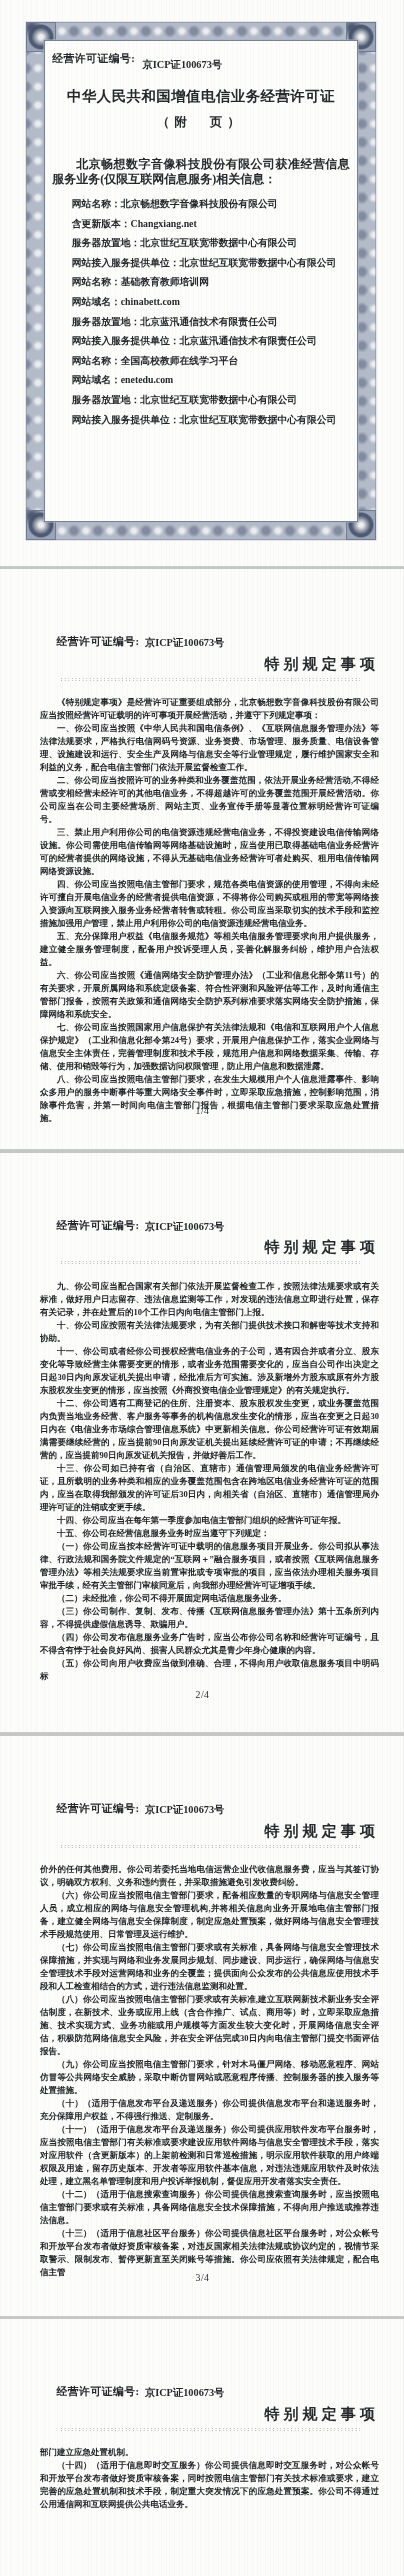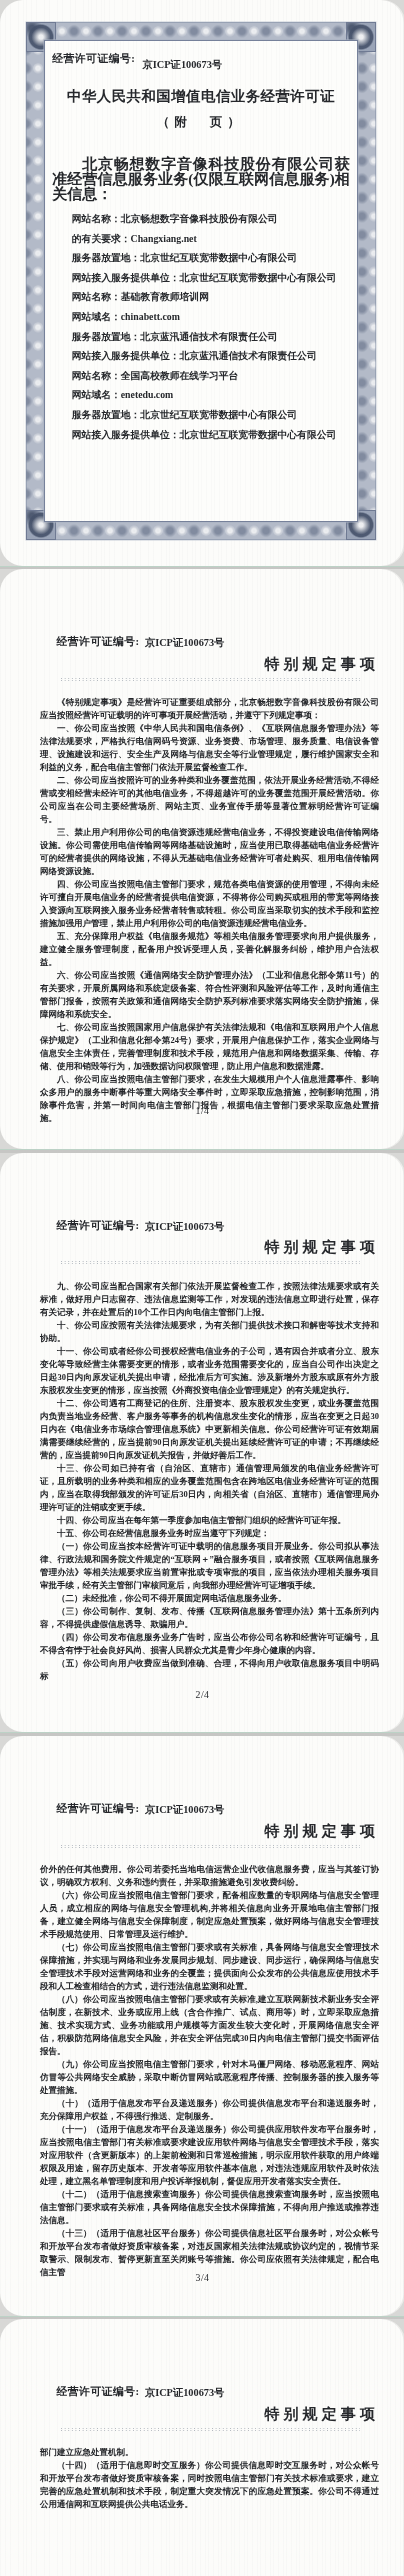--- a/index.html
+++ b/index.html
@@ -13,21 +13,20 @@
 
   
   .page {
     position: relative;
     width: 405px;
     background: #fcfcfa;
     background-image:
       repeating-linear-gradient(90deg, rgba(120,125,135,0.035) 0 0.5px, rgba(0,0,0,0) 0.5px 2.6px);
     overflow: hidden;
     box-shadow: inset -1.5px 0 0 rgba(100,100,95,0.10);
-    border-radius: 23px;
   }
   .separator {
     height: 3.6px;
     background: #c6c6c4;
     border-top: 0.5px solid #bcd2c6;
     flex: 0 0 auto;
   }
 
   
   .cert-page { height: 566px; }
@@ -69,21 +68,21 @@
   .cert-license-number { font-size: 10.3px; font-weight: 600; margin-left: 7.2px; margin-top: 5.7px; }
   .cert-title {
     margin-top: 15.5px; text-align: center;
     font-size: 14.4px; font-weight: 700; letter-spacing: 0.5px;
   }
   .cert-subtitle {
     margin-top: 7.2px; text-align: center;
     font-size: 12.4px; font-weight: 700; letter-spacing: 5.2px;
   }
   .cert-intro {
-    margin-top: 26px; font-size: 15px; font-weight: 600;
+    margin-top: 26px; font-size: 12px; font-weight: 600;
     line-height: 15px; text-indent: 2em; text-align: justify;
   }
   .cert-entries { margin-top: 11.3px; }
   .cert-entry {
     font-size: 9.8px; font-weight: 600; line-height: 12.4px;
     text-indent: 2em; margin-bottom: 7.2px; text-align: justify;
   }
 
   
   .provision-page { height: 580px; }
@@ -129,21 +128,21 @@
     <div class="cert-content">
       <div class="cert-license-row">
         <span class="cert-license-label">经营许可证编号:</span>
         <span class="cert-license-number">京ICP证100673号</span>
       </div>
       <div class="cert-title">中华人民共和国增值电信业务经营许可证</div>
       <div class="cert-subtitle">（附　页）</div>
       <div class="cert-intro">北京畅想数字音像科技股份有限公司获准经营信息服务业务(仅限互联网信息服务)相关信息：</div>
       <div class="cert-entries">
           <div class="cert-entry">网站名称：北京畅想数字音像科技股份有限公司</div>
-          <div class="cert-entry">的有关要求：Changxiang.net</div>
+          <div class="cert-entry">含更新版本：Changxiang.net</div>
           <div class="cert-entry">服务器放置地：北京世纪互联宽带数据中心有限公司</div>
           <div class="cert-entry">网站接入服务提供单位：北京世纪互联宽带数据中心有限公司</div>
           <div class="cert-entry">网站名称：基础教育教师培训网</div>
           <div class="cert-entry">网站域名：chinabett.com</div>
           <div class="cert-entry">服务器放置地：北京蓝汛通信技术有限责任公司</div>
           <div class="cert-entry">网站接入服务提供单位：北京蓝汛通信技术有限责任公司</div>
           <div class="cert-entry">网站名称：全国高校教师在线学习平台</div>
           <div class="cert-entry">网站域名：enetedu.com</div>
           <div class="cert-entry">服务器放置地：北京世纪互联宽带数据中心有限公司</div>
           <div class="cert-entry">网站接入服务提供单位：北京世纪互联宽带数据中心有限公司</div>

